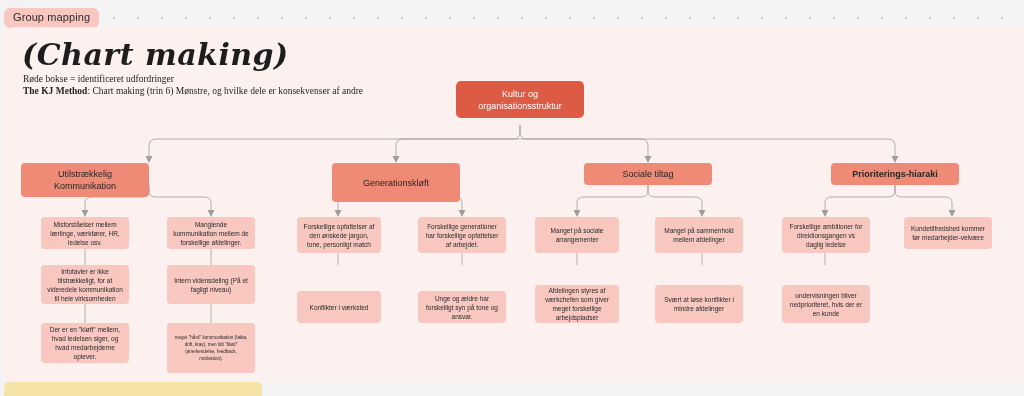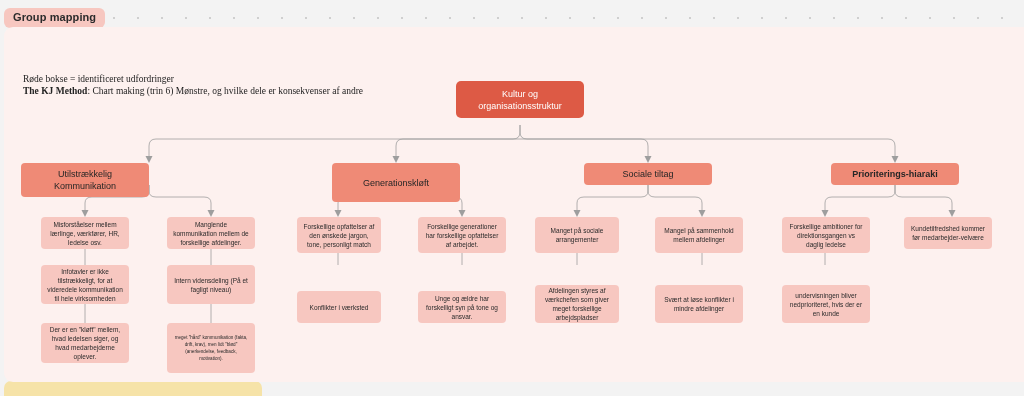--- a/index.html
+++ b/index.html
@@ -10,21 +10,21 @@
     background-image:radial-gradient(#cfcfcf 1px, transparent 1.2px);
     background-size:24px 24px;
     background-position:6px 6px;
     position:relative;
   }
 
   
   .frame-tab{
     position:absolute;
     font-size:11px;
-    font-weight:bold;
+    font-weight:normal;
     color:#2b2b2b;
     padding:3px 9px 4px 9px;
     border-radius:6px;
     letter-spacing:0.1px;
     white-space:nowrap;
     line-height:13px;
   }
   #tab-group-mapping{left:4px;top:8px;background:#f7c7c0;}
   #tab-bottom{left:4px;top:381px;background:#f6e3a8;width:240px;height:12px;border-radius:7px 7px 0 0;padding:3px 9px;}
 
@@ -88,20 +88,21 @@
 </style>
 </head>
 <body>
 
 <div class="frame-tab" id="tab-group-mapping">Group mapping</div>
 
 <div class="frame-tab" id="tab-bottom"></div>
 
 <div class="frame">
 
+  <div class="title-script">(Chart making)</div>
 
   <div class="legend-line" id="legend-red">Røde bokse = identificeret udfordringer</div>
 
   <div class="legend-line" id="legend-kj">
     <b>The KJ Method</b><span>: Chart making  (trin 6) Mønstre, og hvilke dele er konsekvenser af andre</span>
   </div>
 
   <svg class="wires" viewBox="0 0 1020 355">
 
     <path d="M516,98 L516,105 Q516,112 509,112 L152,112 Q145,112 145,119 L145,129"></path>

